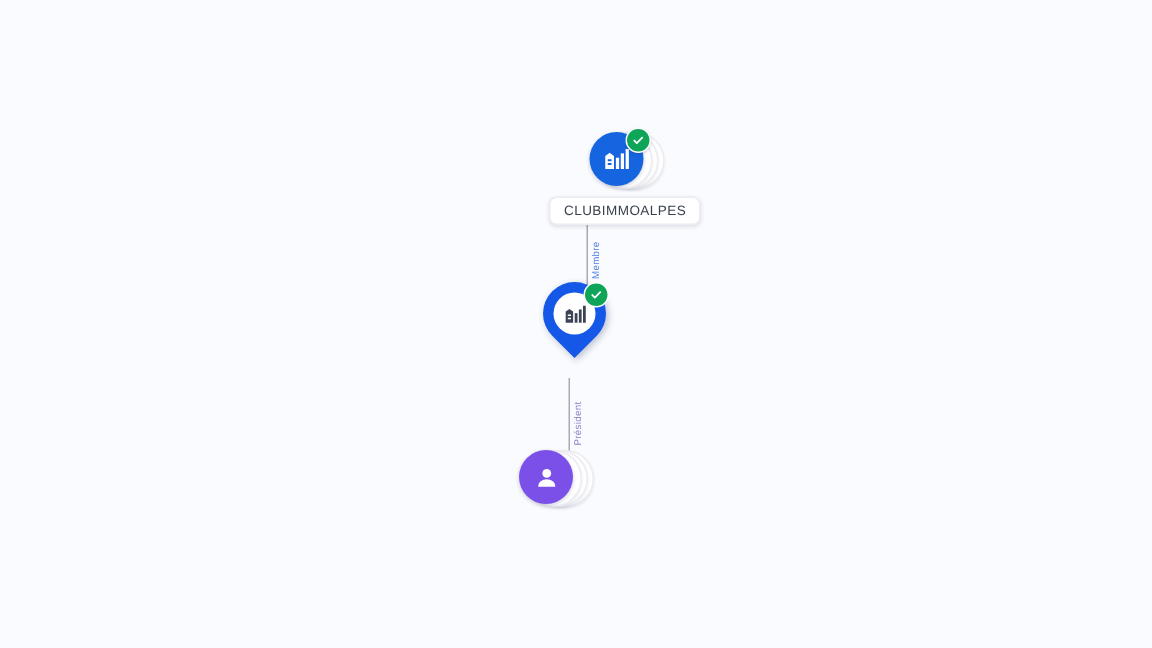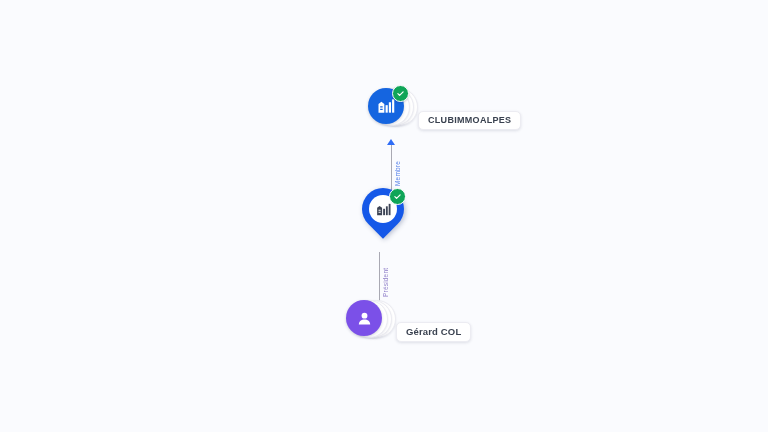--- a/index.html
+++ b/index.html
@@ -56,22 +56,22 @@
     left: 382px;
     top: 297px;
     color: #8e7ec8;
     transform: rotate(-90deg);
   }
 
   
   .node {
     position: absolute;
     display: flex;
-    align-items: flex-end;
-    font-weight: bold;
+    flex-direction: column;
+    align-items: center;
   }
 
   
   .stack {
     position: relative;
     width: 52px;
     height: 46px;
   }
   .stack .card {
     position: absolute;
@@ -254,16 +254,15 @@
       <div class="card c3"></div>
       <div class="card c2"></div>
       <div class="card c1"></div>
       <div class="circle-icon purple">
         <svg width="19" height="19" viewBox="0 0 24 24" aria-hidden="true">
           <circle cx="12" cy="8.4" r="3.7" fill="#ffffff"></circle>
           <path d="M4.8 19.6c0-3.9 3.3-6.3 7.2-6.3s7.2 2.4 7.2 6.3z" fill="#ffffff"></path>
         </svg>
       </div>
     </div>
-    <div class="node-label">Gérard COL</div>
   </div>
 
 </div>
 
 </body></html>

